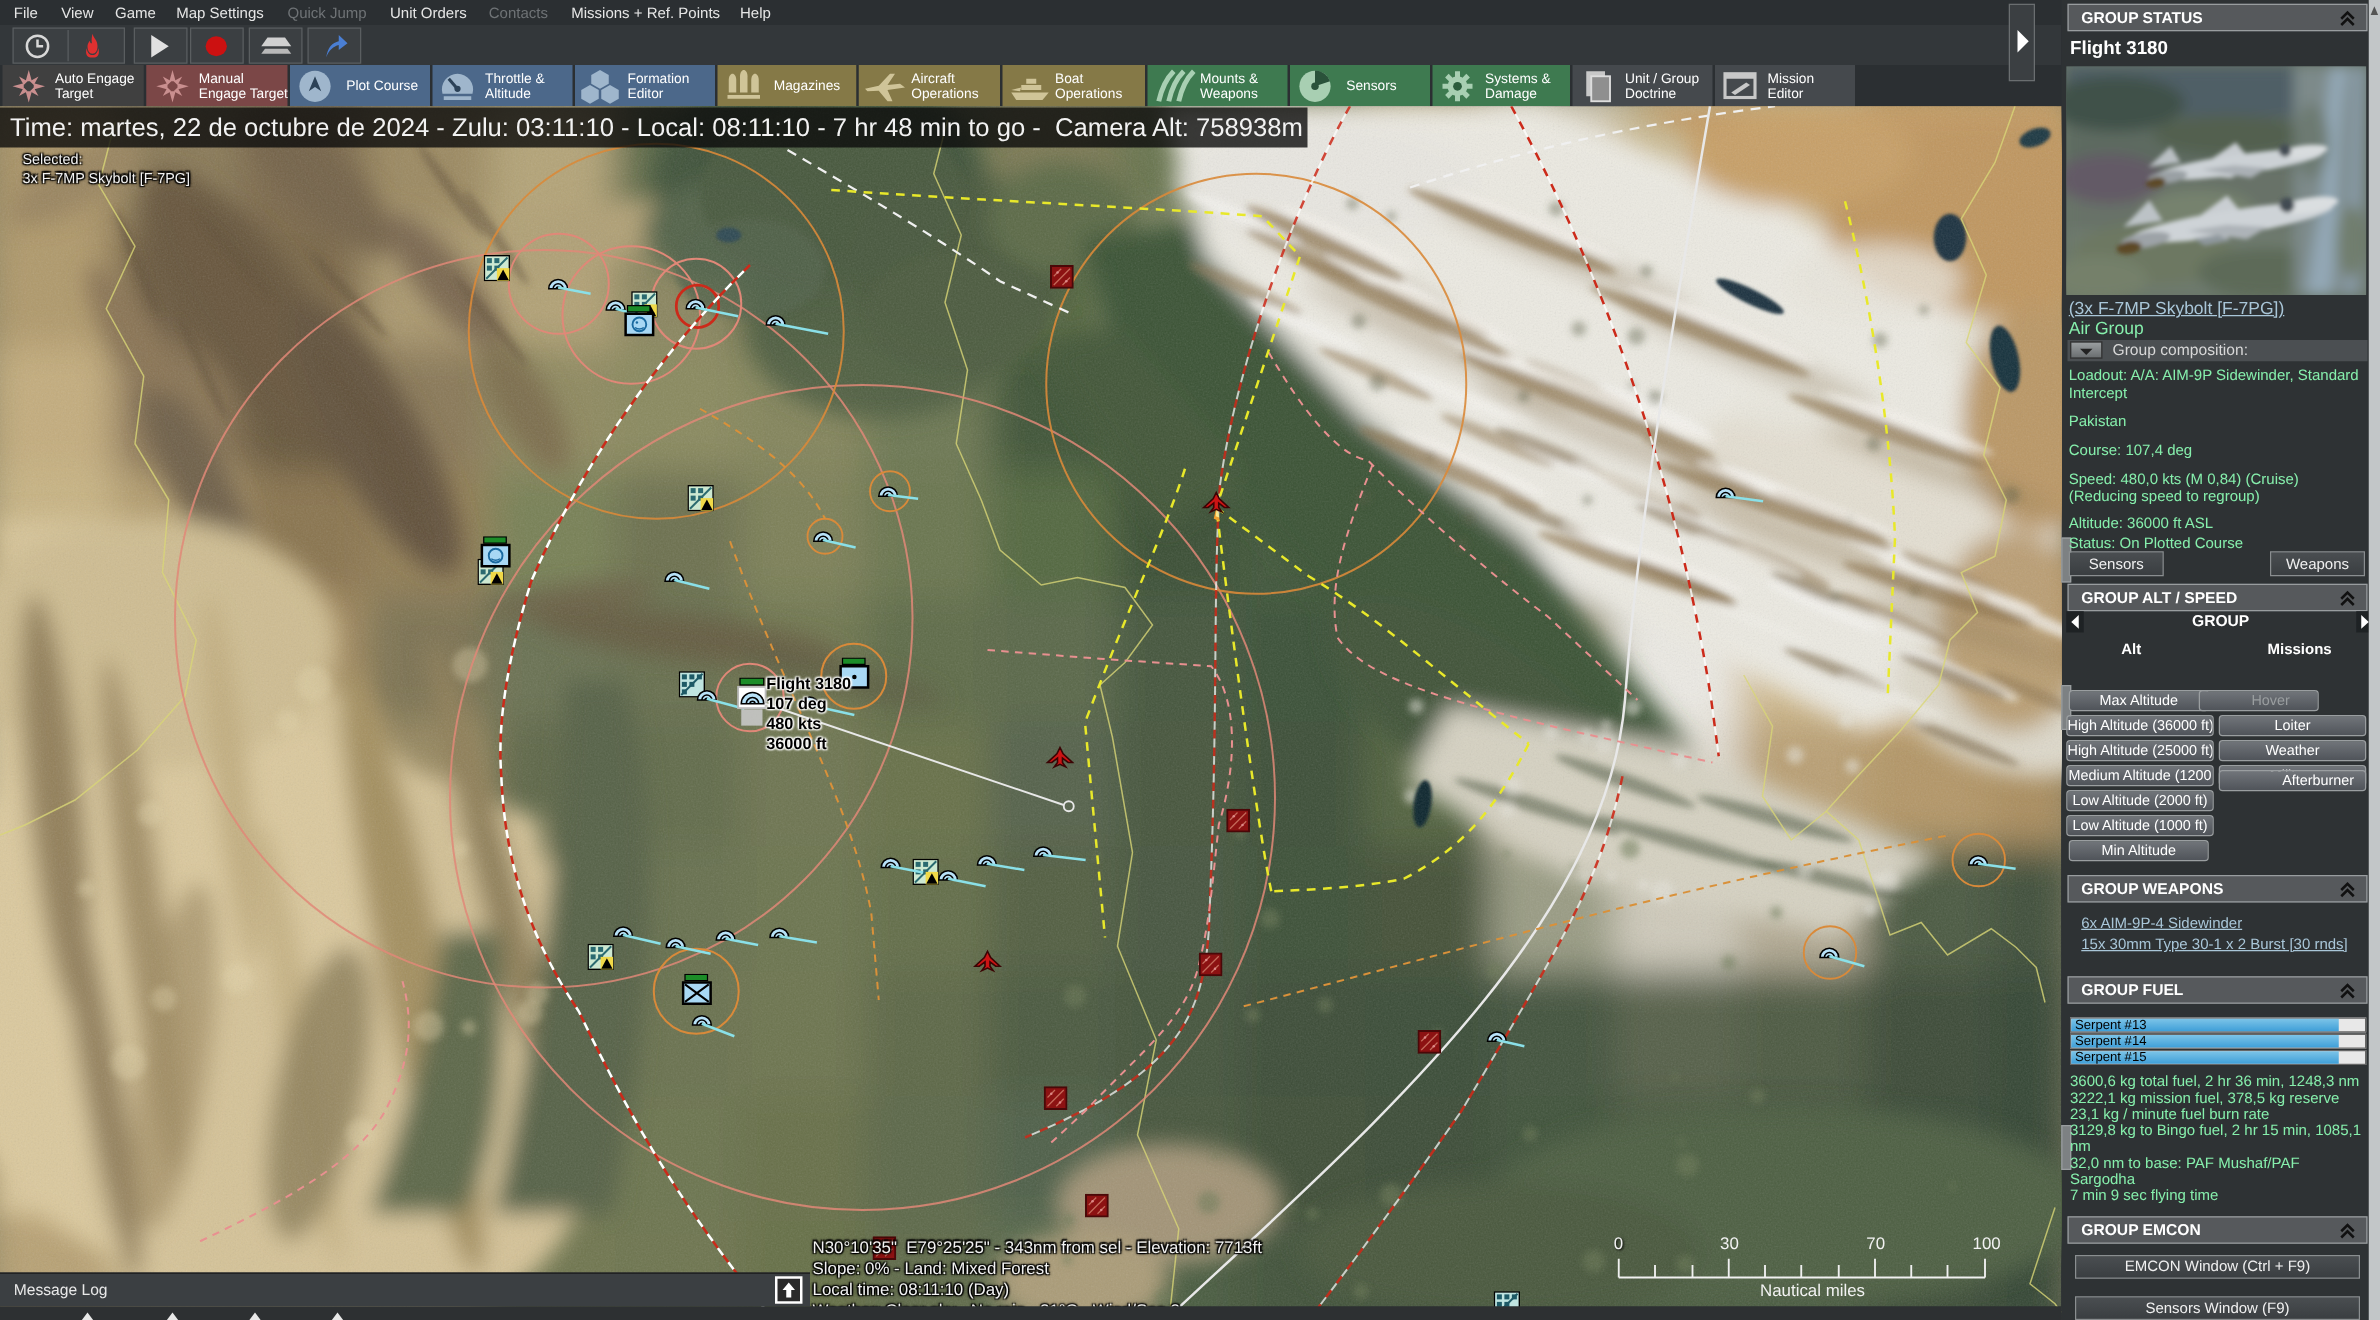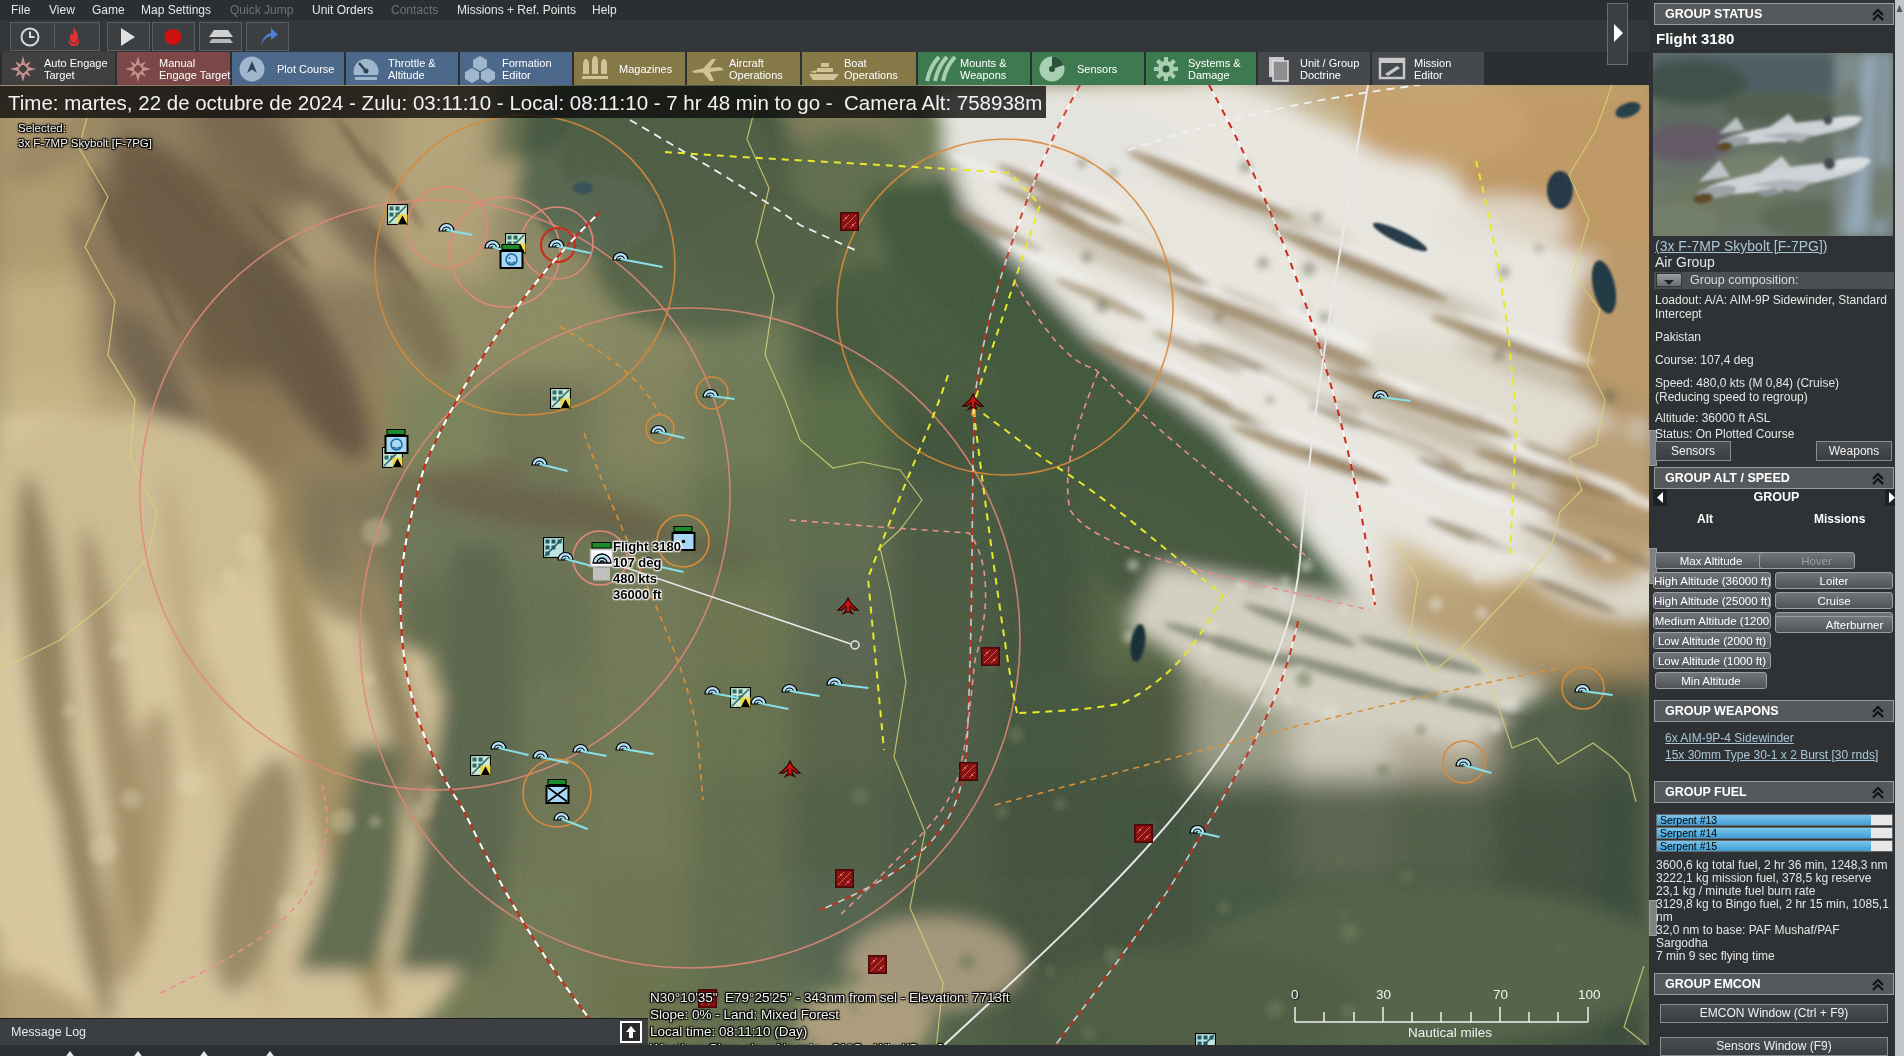--- a/index.html
+++ b/index.html
@@ -14,21 +14,21 @@
 .rlab{position:absolute;left:42px;top:50%;transform:translateY(-50%);white-space:nowrap;}
 .rlab1{position:absolute;left:45px;top:50%;transform:translateY(-50%);}
 #maplayer{position:absolute;left:0;top:85px;width:1649px;height:971px;}
 .olab{color:#000;font-weight:bold;font-size:13px;
 text-shadow:1px 1px 1.5px #fff,-1px -1px 1.5px #fff,1px -1px 1.5px #fff,-1px 1px 1.5px #fff;}
 .wtx{color:#f2f2f2;font-size:13.5px;
 text-shadow:1px 1px 1px #000,-1px 1px 1px #000,1px -1px 1px #000,-1px -1px 1px #000,0 0 3px #000;}
 #sidebar{position:absolute;left:1649px;top:0;width:255px;height:1056px;background:#2e3234;}
 .phead{position:absolute;left:5px;width:240px;height:22px;background:#56595c;border:1px solid #999d9f;
 color:#fff;font-weight:bold;font-size:12.5px;line-height:20px;padding-left:10px;}
-.stx{color:#e5e5e5;font-size:12px;}
+.stx{color:#86efac;font-size:12px;}
 .sbtn{position:absolute;background:linear-gradient(#4a4e51,#3a3e41);border:1px solid #8a8e90;color:#f0f0f0;
 font-size:12px;text-align:center;}
 .gbtn{position:absolute;background:linear-gradient(#71757a,#50545a);border:1px solid #9a9ea0;border-radius:3px;
 color:#fff;font-size:11.5px;text-align:center;overflow:hidden;white-space:nowrap;}
 a.lnk{color:#a9c6d8;text-decoration:underline;}
 </style></head>
 <body>
 <div id="menubar">
     <span class="mi" style="left:11px;color:#e6e6e6">File</span>
     <span class="mi" style="left:49px;color:#e6e6e6">View</span>
@@ -1079,21 +1079,21 @@
     <div class="abs" style="left:165px;top:512px;color:#fff;font-weight:bold;font-size:12px;">Missions</div>
     <div class="gbtn" style="left:6px;top:552px;width:112px;height:17px;line-height:16px;">Max Altitude</div>
     <div class="gbtn" style="left:4px;top:572px;width:118px;height:17px;line-height:16px;">High Altitude (36000 ft)</div>
     <div class="gbtn" style="left:4px;top:592px;width:118px;height:17px;line-height:16px;">High Altitude (25000 ft)</div>
     <div class="gbtn" style="left:4px;top:612px;width:118px;height:17px;line-height:16px;">Medium Altitude (1200</div>
     <div class="gbtn" style="left:4px;top:632px;width:118px;height:17px;line-height:16px;">Low Altitude (2000 ft)</div>
     <div class="gbtn" style="left:4px;top:652px;width:118px;height:17px;line-height:16px;">Low Altitude (1000 ft)</div>
     <div class="gbtn" style="left:6px;top:672px;width:112px;height:17px;line-height:16px;">Min Altitude</div>
     <div class="gbtn" style="left:110px;top:552px;width:96px;height:17px;line-height:16px;color:#9a9ea0;padding-left:19px;">Hover</div>
     <div class="gbtn" style="left:126px;top:572px;width:118px;height:17px;line-height:16px;">Loiter</div>
-    <div class="gbtn" style="left:126px;top:592px;width:118px;height:17px;line-height:16px;">Cruise</div>
+    <div class="gbtn" style="left:126px;top:592px;width:118px;height:17px;line-height:16px;">Weather</div>
     <div class="gbtn" style="left:126px;top:612px;width:118px;height:17px;line-height:16px;">Military</div>
     <div class="gbtn" style="left:126px;top:616px;width:118px;height:17px;line-height:16px;padding-left:41px;">Afterburner</div>
     <div class="phead" style="top:700px;">GROUP WEAPONS<svg class="abs" style="right:8px;top:4px;" width="14" height="14" viewBox="0 0 14 14">
         <path d="M2 7 L7 2 L12 7 M2 12 L7 7 L12 12" stroke="#111" stroke-width="2" fill="none"></path>
       </svg></div>
     <div class="abs" style="left:16px;top:731px;font-size:12px;"><a class="lnk">6x AIM-9P-4 Sidewinder</a></div>
     <div class="abs" style="left:16px;top:748px;font-size:12px;"><a class="lnk">15x 30mm Type 30-1 x 2 Burst [30 rnds]</a></div>
     <div class="phead" style="top:781px;">GROUP FUEL<svg class="abs" style="right:8px;top:4px;" width="14" height="14" viewBox="0 0 14 14">
         <path d="M2 7 L7 2 L12 7 M2 12 L7 7 L12 12" stroke="#111" stroke-width="2" fill="none"></path>
       </svg></div>

